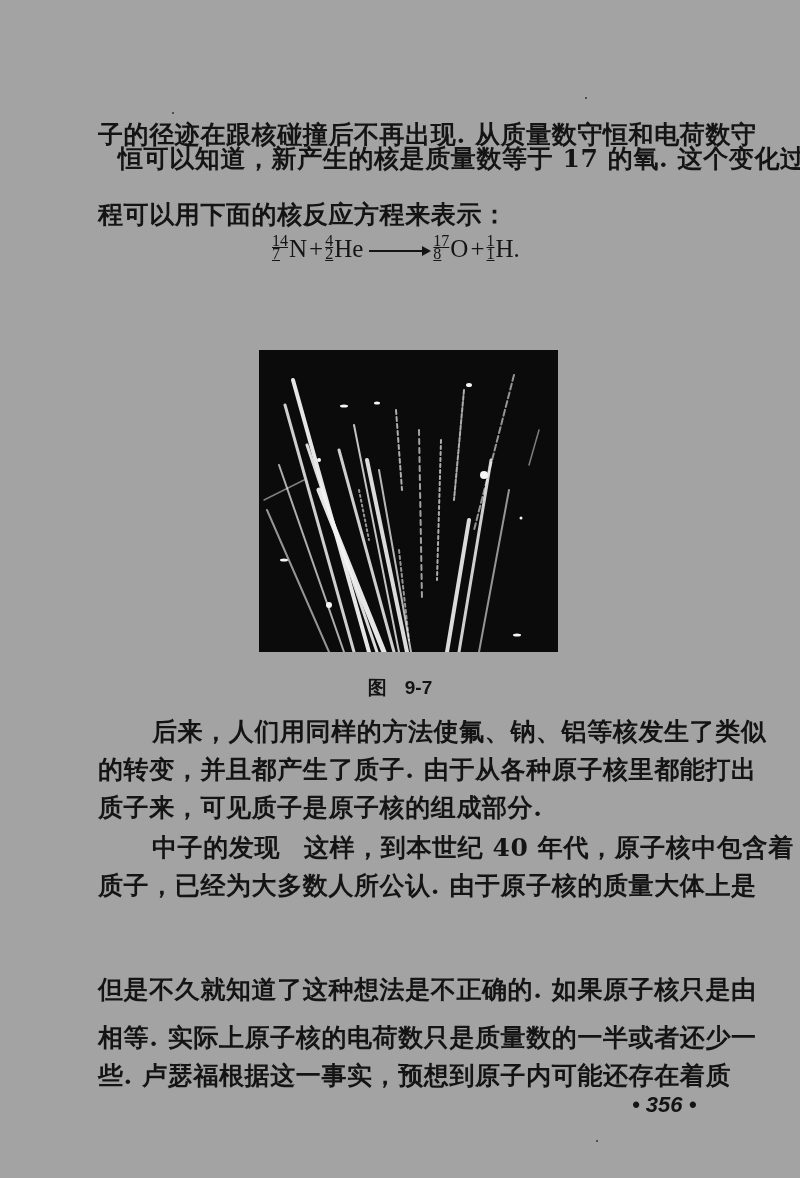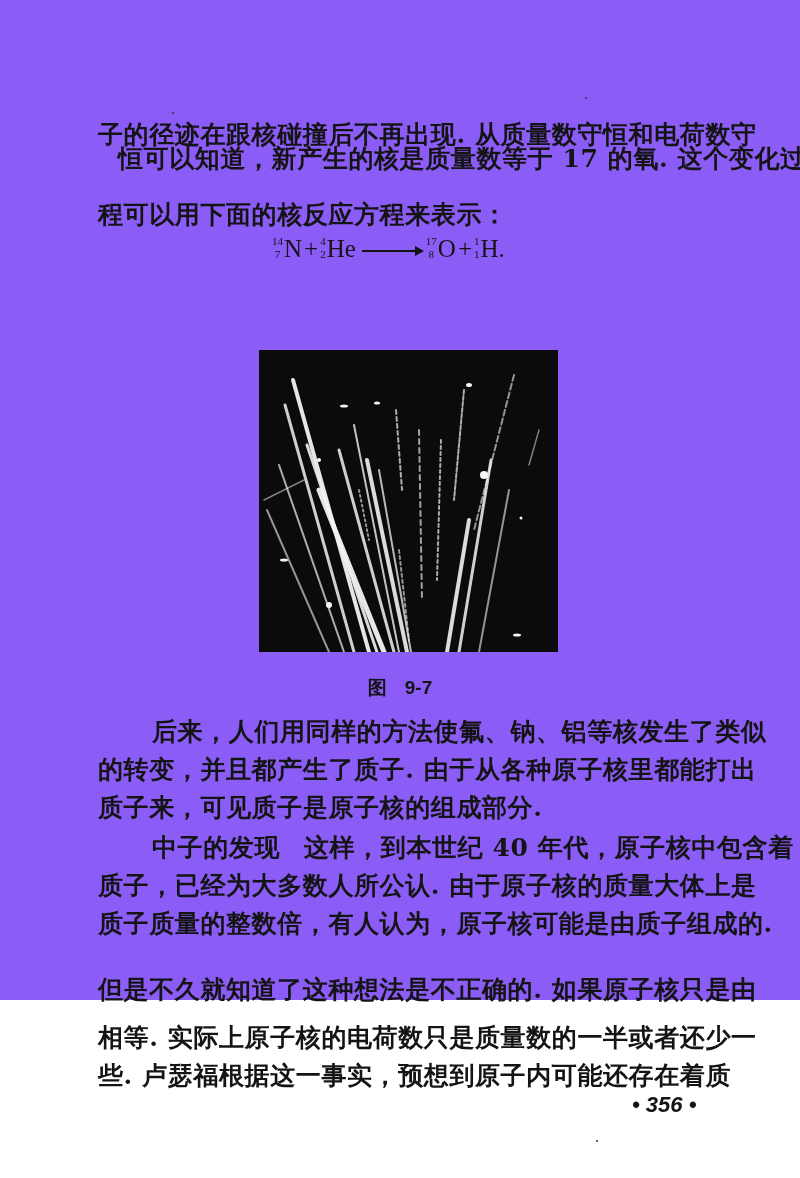--- a/index.html
+++ b/index.html
@@ -11,22 +11,22 @@
       width: 800px;
       height: 1178px;
       position: relative;
       overflow: hidden;
       font-family: "DejaVu Serif", "Liberation Serif", serif;
       color: #141414;
     }
     .page {
       position: absolute;
       left: 0; top: 0;
-      width: 800px; height: 1000px;
-      background: #8b5cf6;
+      width: 800px; height: 1178px;
+      background: #a3a3a3;
     }
     .line {
       position: absolute;
       left: 98px;
       width: 612px;
       font-size: 25px;
       line-height: 30px;
       height: 30px;
       white-space: nowrap;
       letter-spacing: 0.6px;
@@ -47,24 +47,25 @@
       top: 234px;
       font-family: "Liberation Serif", "DejaVu Serif", serif;
       font-size: 25px;
       line-height: 30px;
       white-space: nowrap;
     }
     .iso {
       display: inline-block;
       position: relative;
       vertical-align: top;
-      font-size: 11px;
+      font-size: 16px;
       line-height: 12px;
-      text-align: center;
+      text-align: left;
       margin-right: 1px;
+      text-decoration: underline;
     }
     .iso span { display: block; }
     .iso .mass { margin-top: 1px; }
     .iso .z { margin-top: 1px; }
     .arrow {
       display: inline-block;
       width: 60px;
       height: 2px;
       background: #141414;
       vertical-align: middle;
@@ -193,21 +194,20 @@
   </div>
 
   <div class="line" style="top:755px;">的转变，并且都产生了质子. 由于从各种原子核里都能打出</div>
   <div class="line indent" style="top:717px;">后来，人们用同样的方法使氟、钠、铝等核发生了类似</div>
   <div class="line short" style="top:793px;">质子来，可见质子是原子核的组成部分.</div>
 
   <div class="line indent" style="top:833px;">
     <span class="heading-inline">中子的发现</span><span>这样，到本世纪 40 年代，原子核中包含着</span>
   </div>
   <div class="line" style="top:871px;">质子，已经为大多数人所公认. 由于原子核的质量大体上是</div>
-  <div class="line" style="top:909px;">质子质量的整数倍，有人认为，原子核可能是由质子组成的.</div>
   <div class="line" style="top:975px;">但是不久就知道了这种想法是不正确的. 如果原子核只是由</div>
   <div class="line" style="top:1023px;">相等. 实际上原子核的电荷数只是质量数的一半或者还少一</div>
   <div class="line" style="top:1061px;">些. 卢瑟福根据这一事实，预想到原子内可能还存在着质</div>
 
   <div class="page-number">• 356 •</div>
 
   <span class="speck" style="left:596px;top:1140px;"></span>
 </div>
 
 </body></html>

